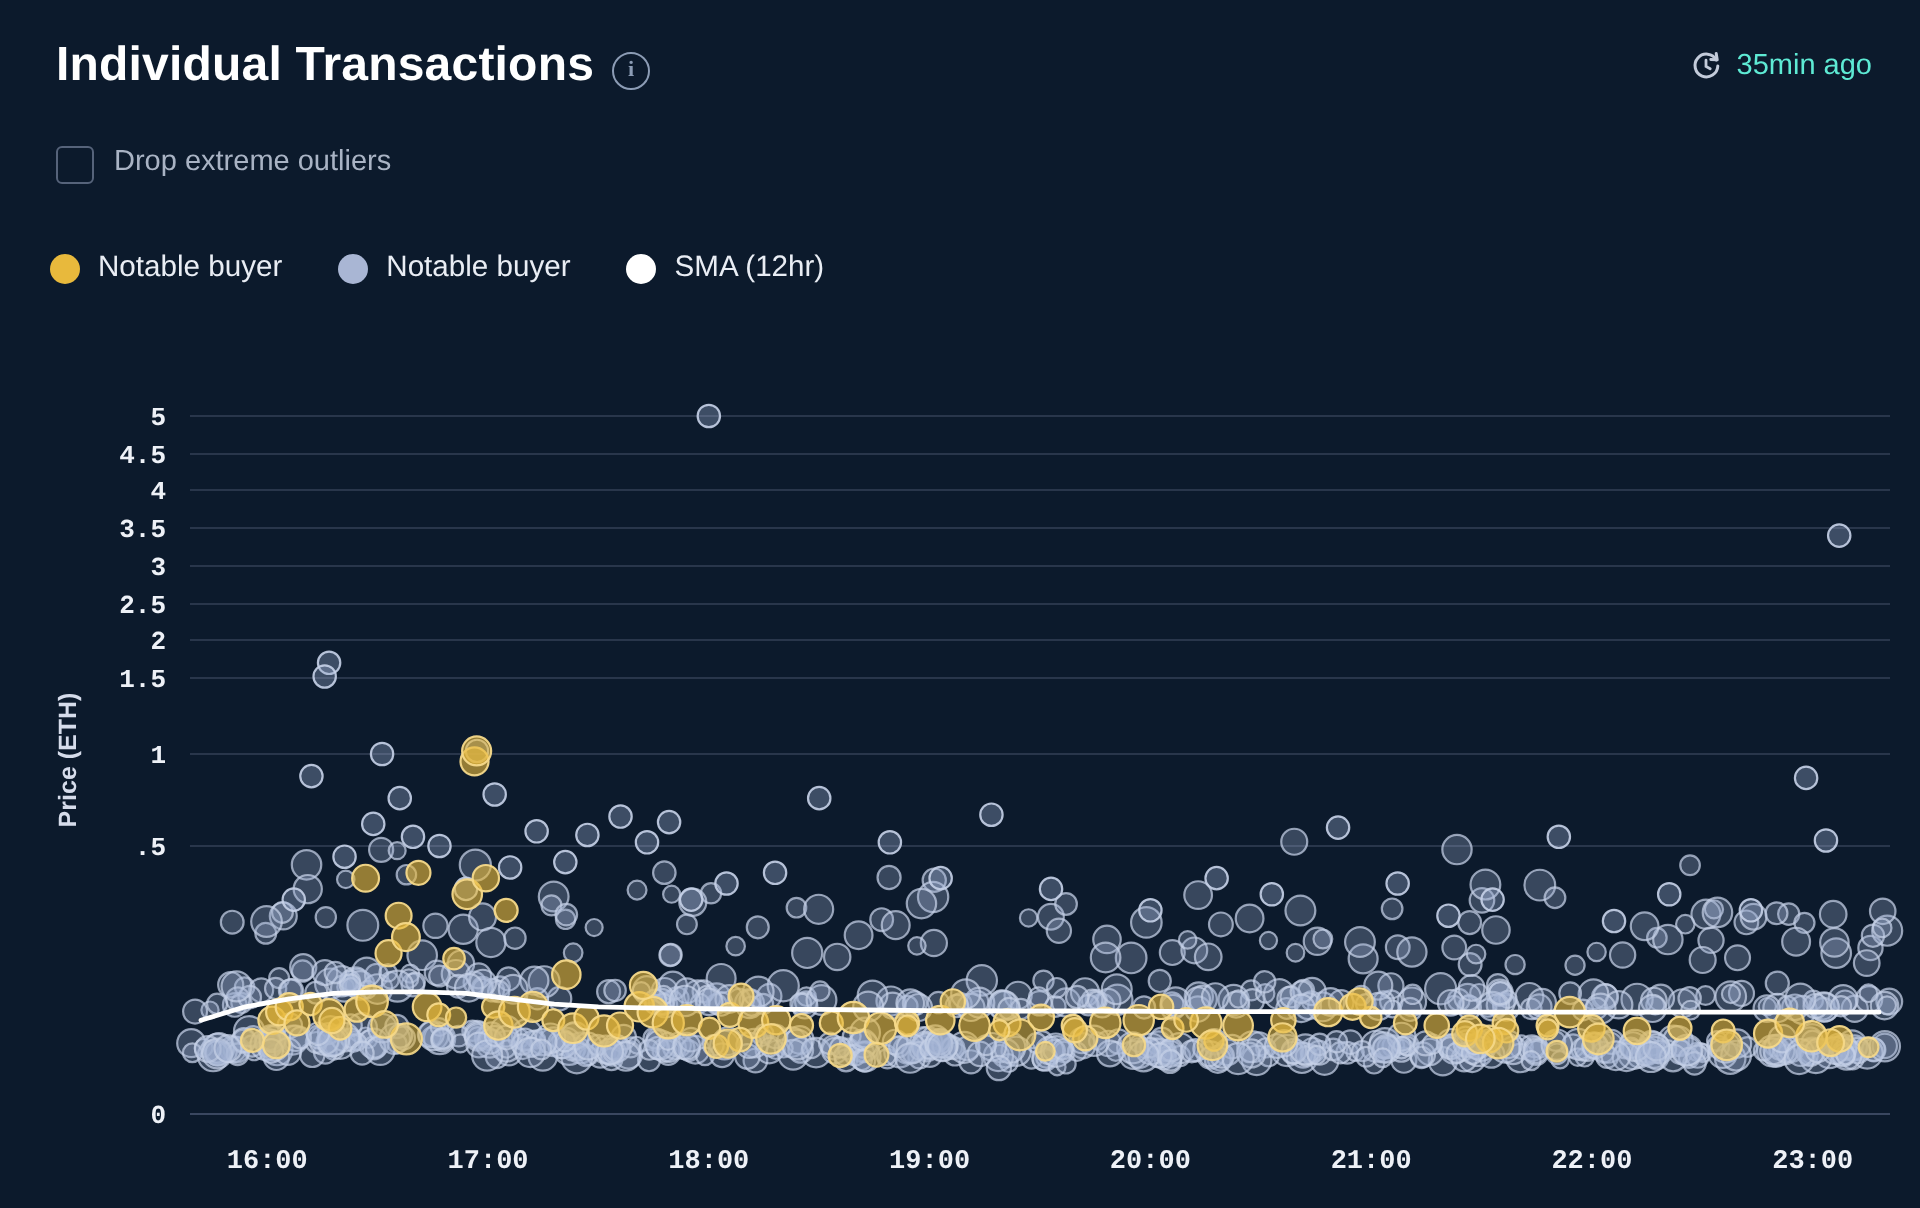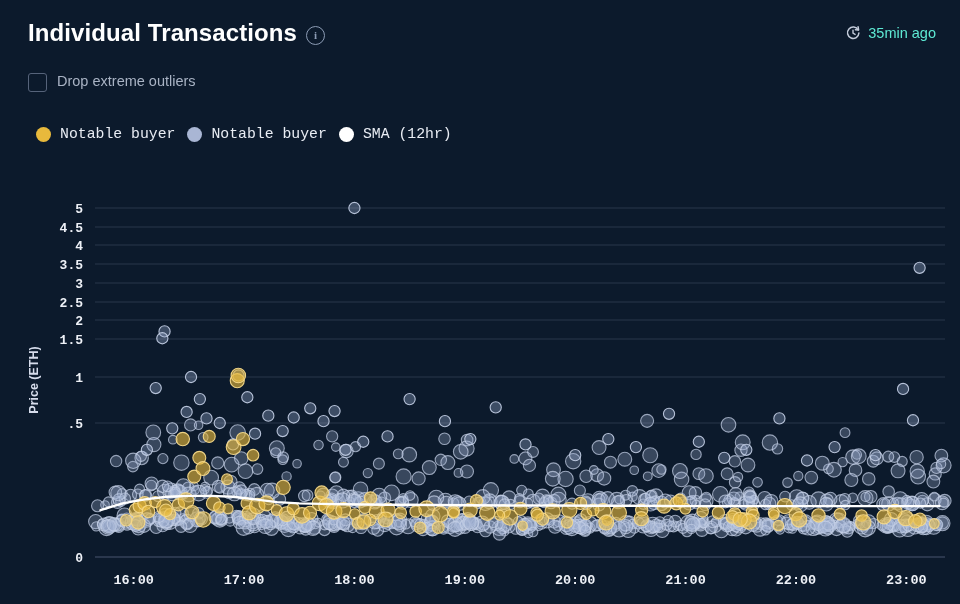--- a/index.html
+++ b/index.html
@@ -88,25 +88,24 @@
   .checkbox-label {
     font-size: 14.5px;
     color: #a9b3c4;
     cursor: pointer;
     white-space: nowrap;
   }
 
   
   .legend {
     position: absolute;
-    top: 126px; left: 36px;
+    top: 126px; left: 25px;
     display: flex;
     align-items: center;
-    gap: 12px;
-    font-family: Liberation Mono, monospace;
+    gap: 28px;
   }
   .legend-item {
     display: flex;
     align-items: center;
     gap: 9px;
     cursor: pointer;
   }
   .legend-dot {
     width: 15px; height: 15px;
     border-radius: 50%;

